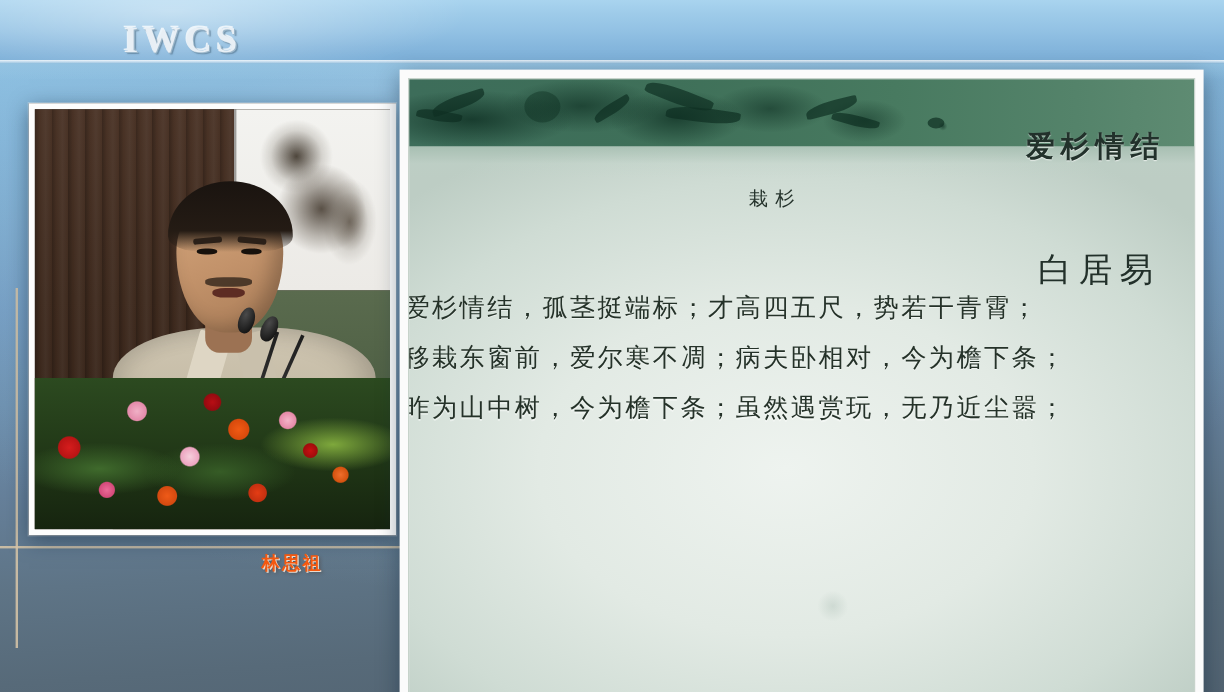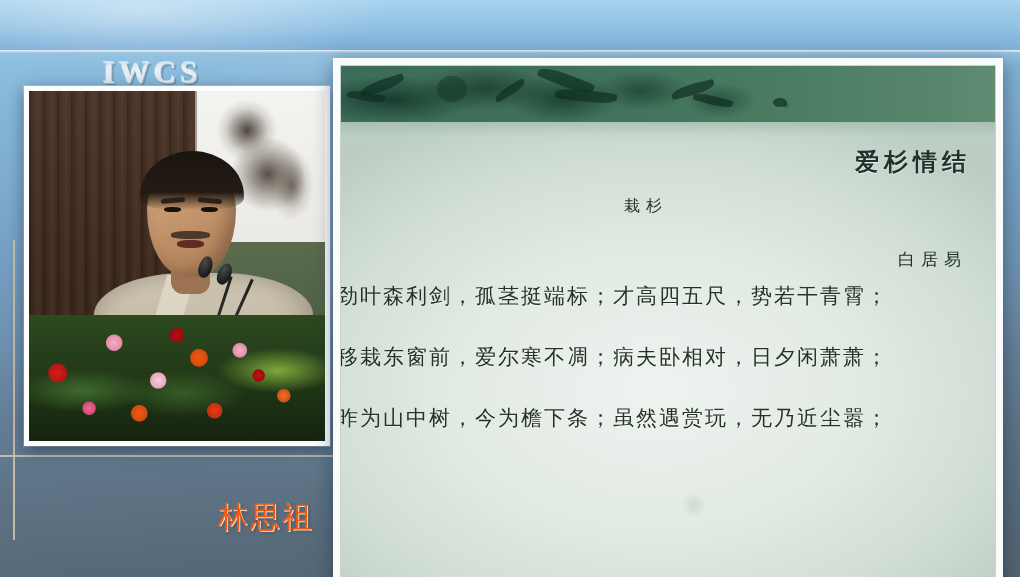--- a/index.html
+++ b/index.html
@@ -232,22 +232,22 @@
       radial-gradient(ellipse 30% 24% at 20% 60%, #3f6a2c 0%, rgba(63,106,44,0) 72%),
       radial-gradient(ellipse 28% 26% at 52% 62%, #365c26 0%, rgba(54,92,38,0) 72%),
       radial-gradient(ellipse 26% 24% at 82% 44%, #7ea83c 0%, rgba(126,168,60,0) 74%),
       linear-gradient(180deg, #2c4a20 0%, #203616 55%, #16240f 100%);
   }
 
   
   #speaker-name {
     position: absolute;
     left: 218px; top: 462px;
-    font-size: 30px;
-    font-weight: 400;
+    font-size: 15px;
+    font-weight: 700;
     color: #f4580f;
     text-shadow: 1px 1px 0 rgba(255,240,225,0.85), 2px 2px 3px rgba(60,30,10,0.35);
     letter-spacing: 2px;
     line-height: 1;
     white-space: nowrap;
   }
 
   
   #slide-panel {
     position: absolute;
@@ -289,21 +289,21 @@
     position: absolute;
     background: rgba(16,50,36,0.72);
     border-radius: 60% 10% 60% 10%;
     transform-origin: center;
   }
   #slide-band-fade {
     position: absolute; left: 0; top: 56px; width: 100%; height: 26px;
     background: linear-gradient(180deg, rgba(150,180,164,0.55) 0%, rgba(190,212,200,0.18) 55%, rgba(190,212,200,0) 100%);
   }
 
-  .han { font-family: "DejaVu Sans", "Liberation Sans", sans-serif; margin-top: 40px; }
+  .han { font-family: "DejaVu Sans", "Liberation Sans", sans-serif; }
 
   #slide-corner-title {
     position: absolute;
     right: 24px; top: 44px;
     font-size: 24px;
     font-weight: 700;
     letter-spacing: 5px;
     color: #22312b;
     text-shadow: 0 1px 1px rgba(255,255,255,0.7);
     white-space: nowrap;
@@ -314,21 +314,21 @@
     left: 283px; top: 92px;
     font-size: 16px;
     letter-spacing: 6px;
     color: #25332c;
     white-space: nowrap;
     line-height: 1;
   }
   #poem-author {
     position: absolute;
     right: 28px; top: 145px;
-    font-size: 17px;
+    font-size: 28px;
     letter-spacing: 6px;
     color: #22302a;
     white-space: nowrap;
     line-height: 1;
   }
 
   #poem-body {
     position: absolute;
     left: -6px; top: 180px;
     width: 684px;
@@ -413,22 +413,22 @@
       </div>
       <div id="slide-band-fade"></div>
 
       <div id="slide-corner-title" class="han">爱杉情结</div>
 
       <div id="poem-title" class="han">栽杉</div>
 
       <div id="poem-author" class="han">白居易</div>
 
       <div id="poem-body">
-        <div class="poem-line han">劲叶森利剑，孤茎挺端标；才高四五尺，势若干青霄；</div>
-        <div class="poem-line han">移栽东窗前，爱尔寒不凋；病夫卧相对，日夕闲萧萧；</div>
+        <div class="poem-line han">爱杉情结，孤茎挺端标；才高四五尺，势若干青霄；</div>
+        <div class="poem-line han">移栽东窗前，爱尔寒不凋；病夫卧相对，今为檐下条；</div>
         <div class="poem-line han">昨为山中树，今为檐下条；虽然遇赏玩，无乃近尘嚣；</div>
       </div>
 
       <div id="slide-watermark"></div>
     </div>
   </div>
 
 </div>
 
 </body></html>

